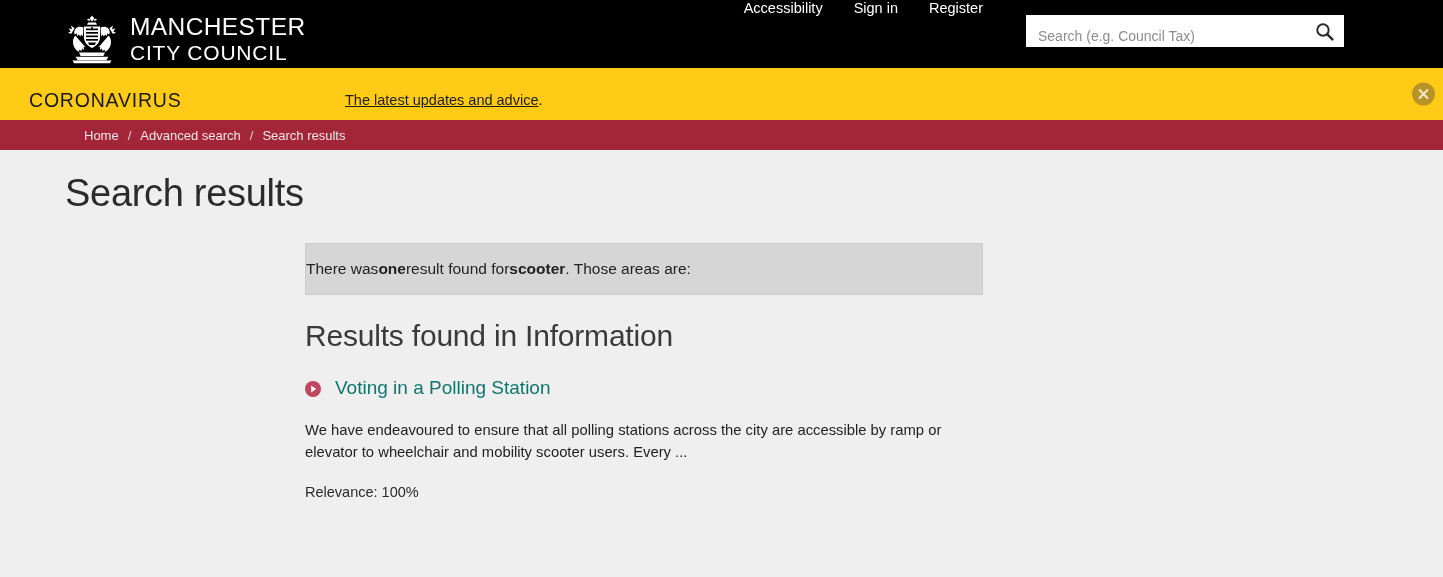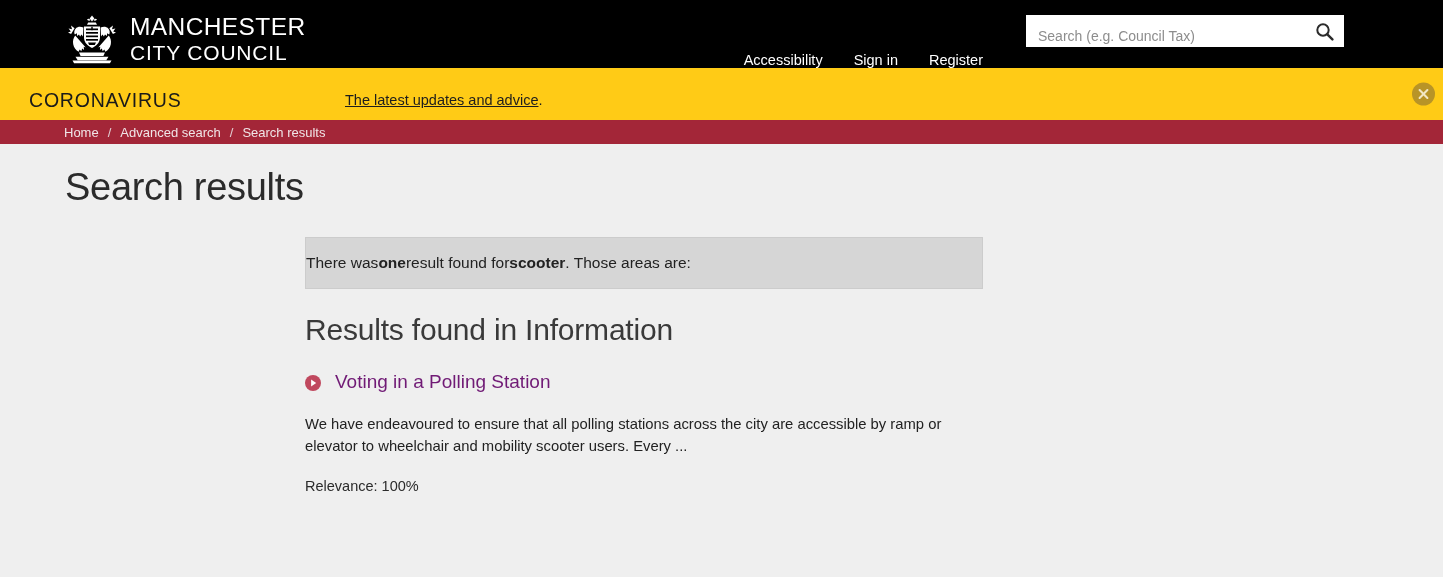--- a/index.html
+++ b/index.html
@@ -60,21 +60,21 @@
     margin-top: 3px;
     font-family: "Liberation Sans", sans-serif;
   }
 
   .header-nav {
     position: absolute;
     right: 460px;
     top: 0;
     height: 68px;
     display: flex;
-    align-items: flex-end;
+    align-items: flex-start;
     gap: 31px;
   }
   .header-nav a {
     color: #ffffff;
     font-size: 14.5px;
     text-decoration: none;
     white-space: nowrap;
   }
 
   .search-wrap {
@@ -156,26 +156,26 @@
     border: none;
     cursor: pointer;
     display: flex;
     align-items: center;
     justify-content: center;
     padding: 0;
   }
 
   
   .breadcrumb-bar {
-    height: 24px;
+    height: 30px;
     background: #a32638;
     width: 100%;
     display: flex;
     align-items: center;
-    padding-left: 64px;
+    padding-left: 84px;
   }
   .breadcrumb-bar a,
   .breadcrumb-bar span.crumb {
     color: #f0e5e7;
     font-size: 13px;
     text-decoration: none;
   }
   .breadcrumb-bar .sep {
     color: #e3cdd2;
     font-size: 13px;
@@ -235,21 +235,21 @@
   }
   .bullet-icon {
     width: 16px;
     height: 16px;
     flex: none;
     margin-right: 14px;
     margin-top: 1px;
   }
   .result-link {
     font-size: 19px;
-    color: #701a75;
+    color: #0f766e;
     text-decoration: none;
     font-weight: 400;
   }
 
   .result-desc {
     margin: 0;
     padding-top: 20px;
     font-size: 14.8px;
     line-height: 22px;
     color: #222222;

